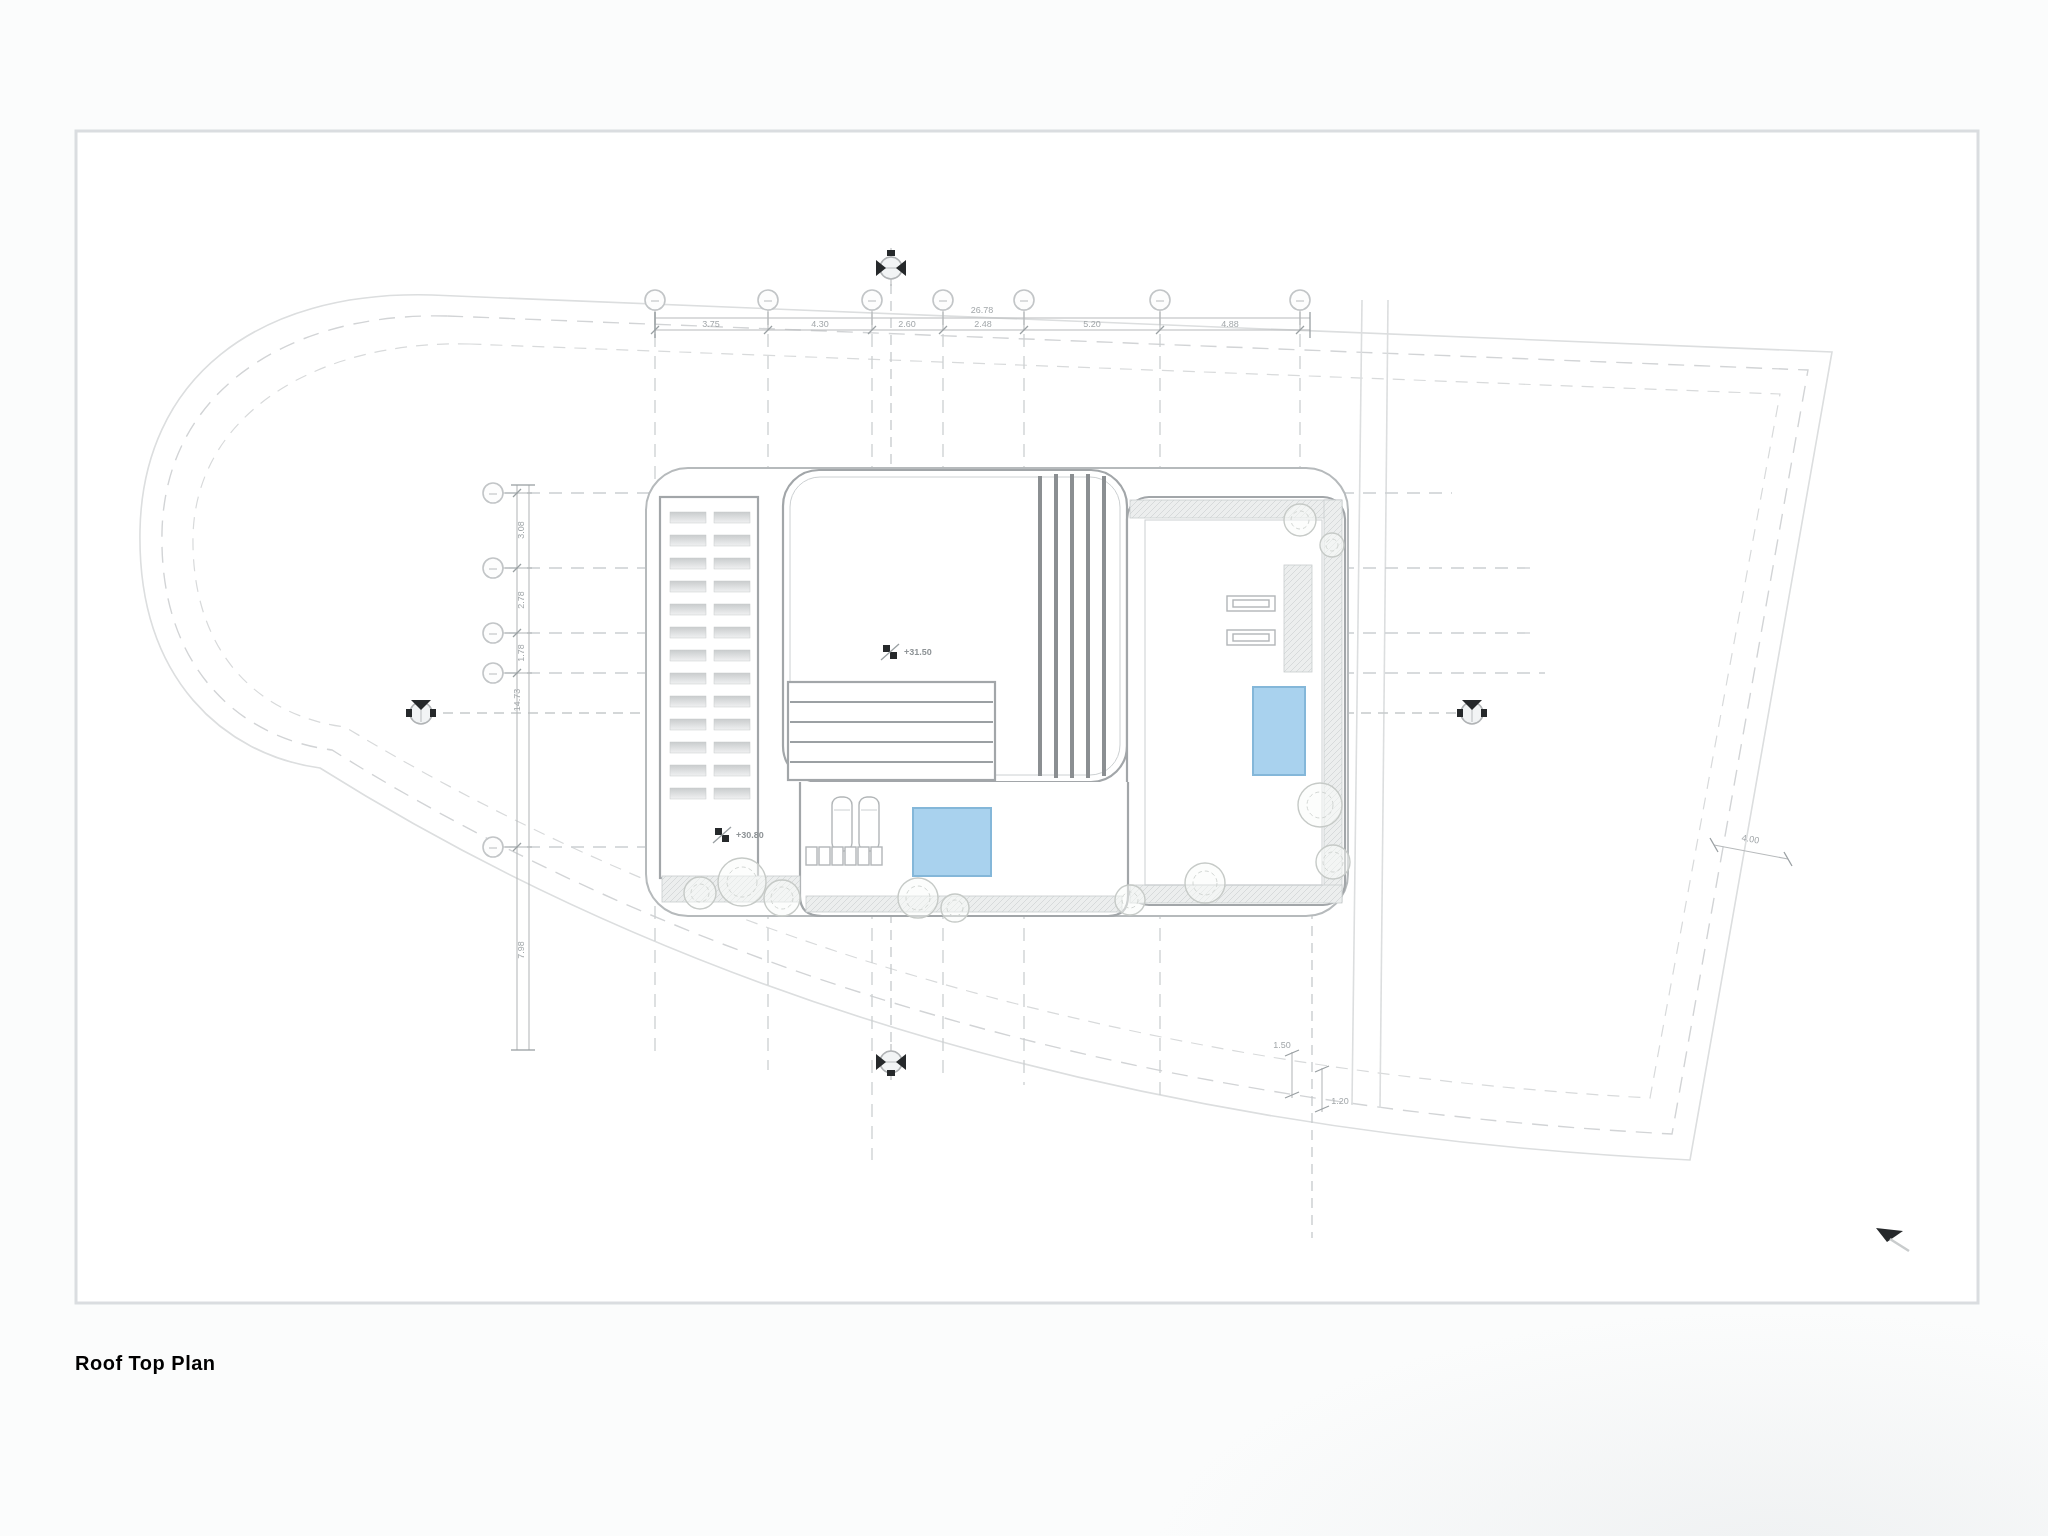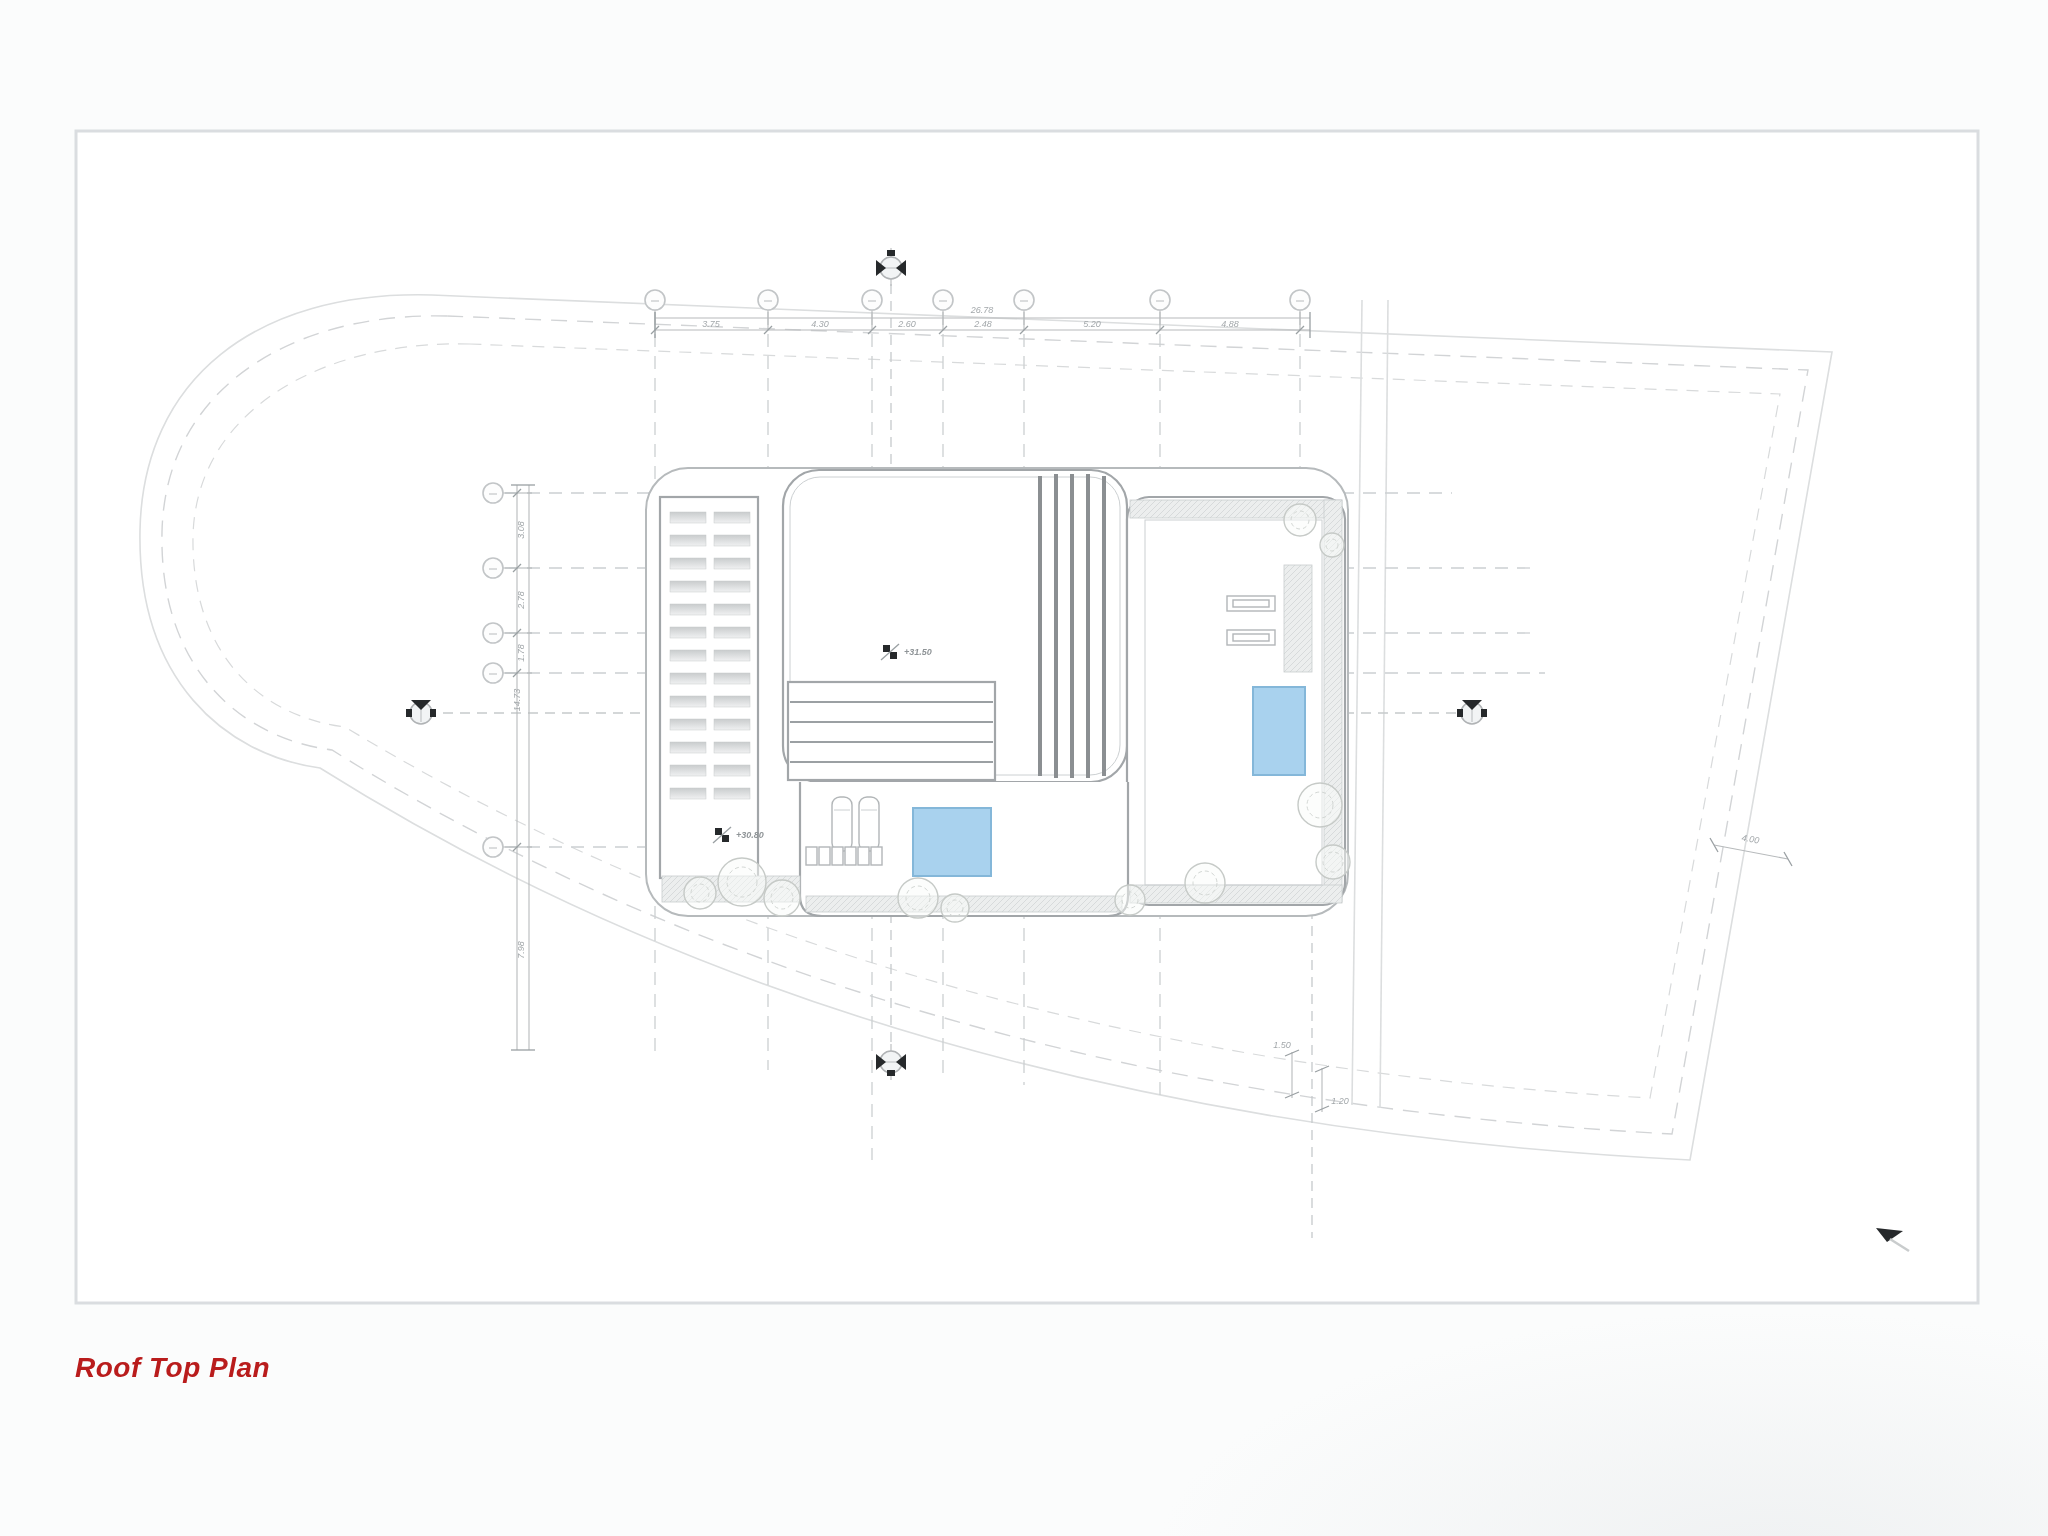--- a/index.html
+++ b/index.html
@@ -2,21 +2,21 @@
 <html><head>
 <meta charset="utf-8">
 <style>
   html,body{margin:0;padding:0;}
   body{
     width:2048px;height:1536px;
     background:#fbfcfc;
     font-family:"Liberation Sans", sans-serif;
     position:relative;overflow:hidden;
   }
-  .stage{position:absolute;inset:0;font-style:italic;}
+  .stage{position:absolute;inset:0;}
   .bg-swoosh{
     position:absolute;right:0;bottom:0;width:980px;height:260px;
     background:radial-gradient(ellipse at 72% 110%, #eff1f2 0%, rgba(255,255,255,0) 62%);
     pointer-events:none;
   }
   svg{position:absolute;left:0;top:0;}
   
   .sheet{fill:#ffffff;stroke:#dadde0;stroke-width:3;}
   .site-solid{fill:none;stroke:#dcdedf;stroke-width:1.6;}
   .site-dash{fill:none;stroke:#d2d4d6;stroke-width:1.4;stroke-dasharray:16 10;}
@@ -36,21 +36,21 @@
   .hatch{fill:url(#hatchP);stroke:#c9cccd;stroke-width:.8;}
   .pool{fill:#a9d2ee;stroke:#84b7d9;stroke-width:2;}
   .furn{fill:#ffffff;stroke:#b2b6b8;stroke-width:1.4;}
   .tree{fill:rgba(250,251,250,.5);stroke:#c6cac7;stroke-width:1.4;}
   .tree-in{fill:none;stroke:#d3d7d4;stroke-width:1;stroke-dasharray:4 3;}
   .marker-circ{fill:#f2f4f5;stroke:#b0b3b5;stroke-width:1.6;}
   .blackfill{fill:#26292b;stroke:none;}
   .lvltext{fill:#8f9497;font-size:9px;font-weight:bold;}
   .title{
     position:absolute;left:75px;top:1352px;
-    color:#b91c1c;font-size:28px;font-weight:bold;letter-spacing:.5px;
+    color:#000000;font-size:20px;font-weight:bold;letter-spacing:.5px;
   }
 </style>
 </head>
 <body>
 
 <div class="stage">
   <div class="bg-swoosh"></div>
 
   <svg width="2048" height="1536" viewBox="0 0 2048 1536">
     <defs>

